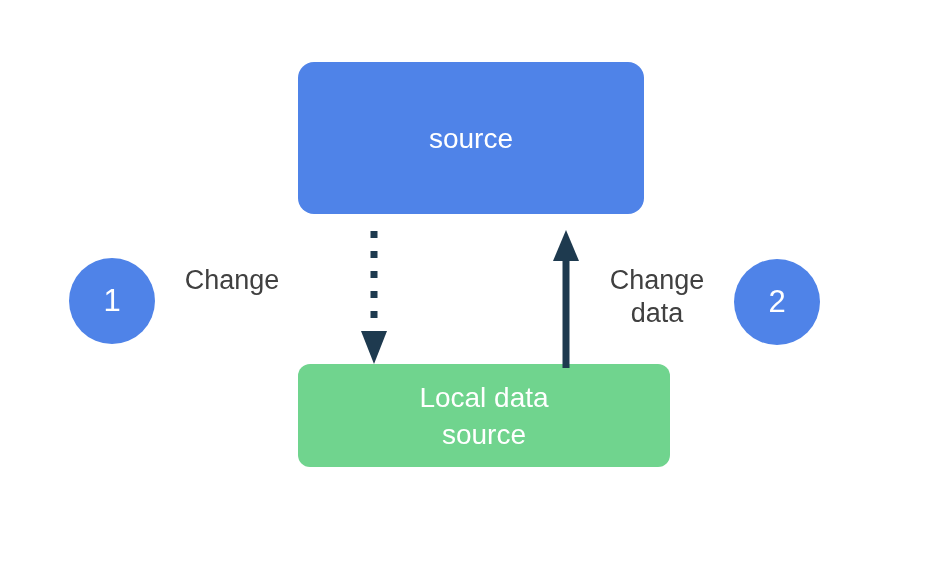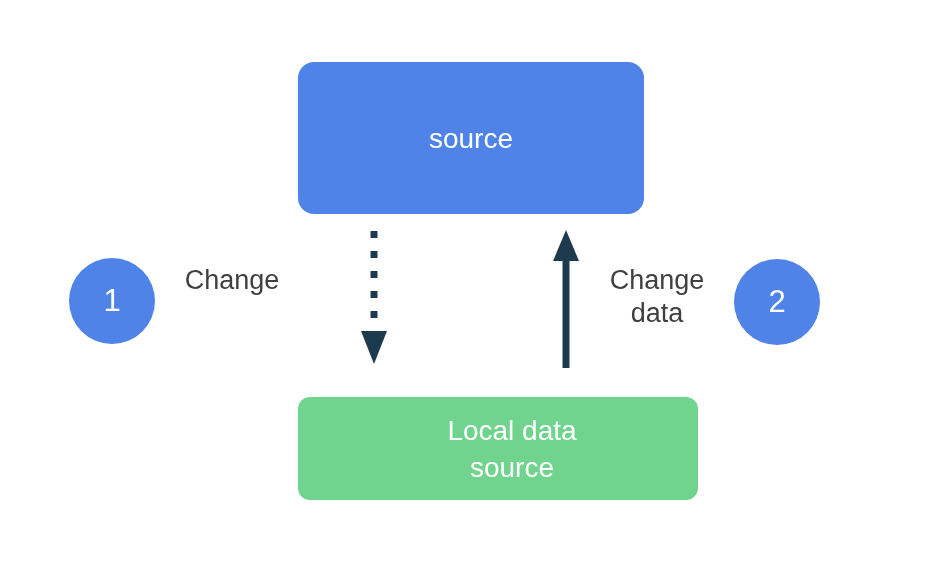--- a/index.html
+++ b/index.html
@@ -28,25 +28,24 @@
   }
   .node-network {
     left: 298px;
     top: 62px;
     width: 346px;
     height: 152px;
     border-radius: 16px;
   }
   .node-local {
     left: 298px;
-    top: 397px;
+    top: 364px;
     width: 372px;
     height: 103px;
     border-radius: 12px;
-    padding-left: 28px;
   }
   .node-label-line {
     display: block;
   }
   .arrow-layer {
     position: absolute;
     left: 0;
     top: 0;
     width: 946px;
     height: 580px;

